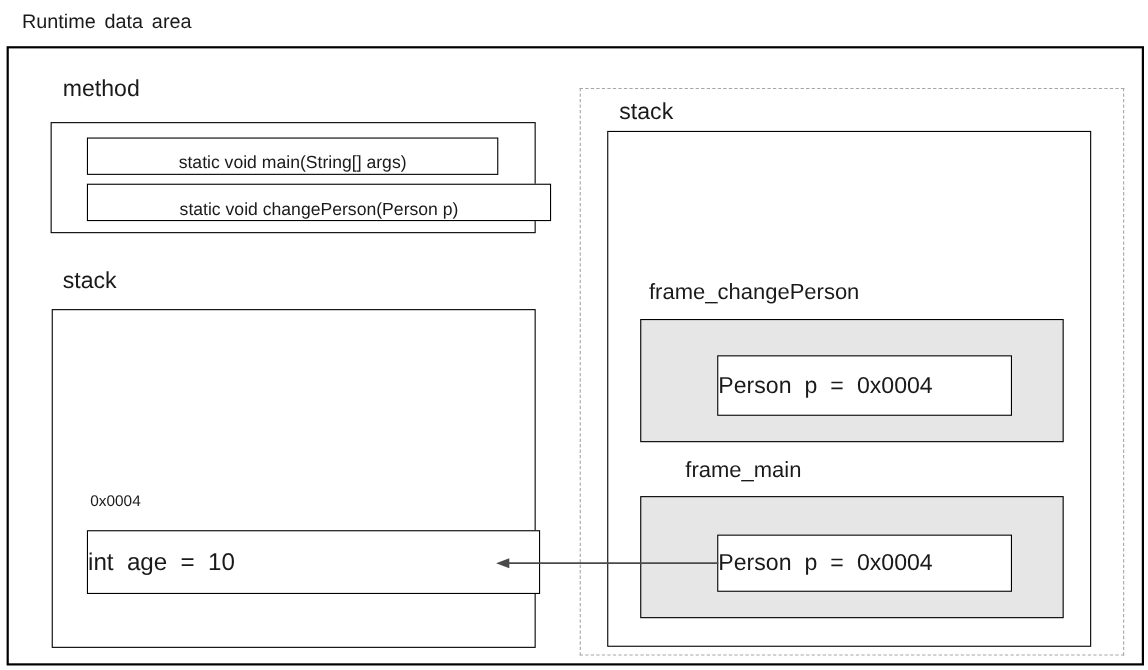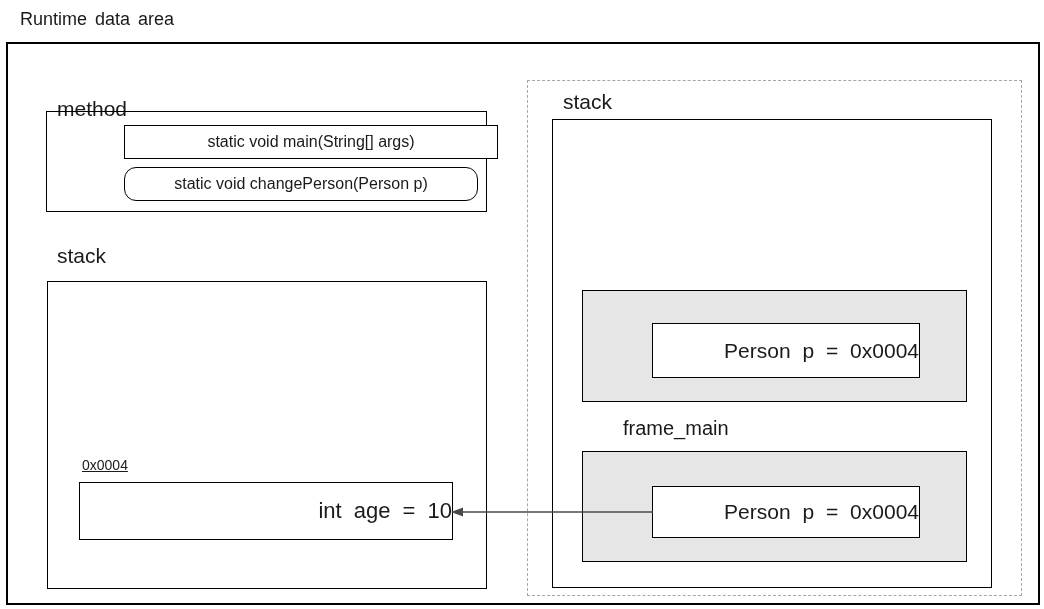--- a/index.html
+++ b/index.html
@@ -18,32 +18,32 @@
     background:var(--background);
     font-family:"Liberation Sans","DejaVu Sans",sans-serif;
     color:var(--text);
     overflow:hidden;
   }
   .abs{position:absolute;box-sizing:border-box;}
   .lbl{white-space:nowrap;line-height:1.2;}
   .title{left:20px;top:9px;font-size:18px;word-spacing:3px;}
   .outer-box{left:6px;top:42px;width:1034px;height:563px;border:2px solid var(--border);}
   .section-lbl{font-size:21px;}
-  .method-lbl{left:57px;top:68px;margin-top:28px;}
+  .method-lbl{left:57px;top:68px;}
   .method-box{left:46px;top:111px;width:441px;height:101px;border:1px solid var(--border);}
-  .entry{border:1px solid var(--border);display:flex;align-items:center;justify-content:center;
-         font-size:16px;background:var(--background);margin-left:45px;}
+  .entry{border:1px solid var(--border);display:flex;align-items:flex-end;justify-content:center;
+         font-size:16px;background:var(--background);}
   .entry-main{left:79px;top:125px;width:374px;height:34px;}
-  .entry-change{left:79px;top:167px;width:354px;height:34px;border-radius:12px;}
+  .entry-change{left:79px;top:167px;width:422px;height:34px;}
   .heap-lbl{left:57px;top:243px;}
   .heap-box{left:47px;top:281px;width:440px;height:308px;border:1px solid var(--border);}
-  .addr-lbl{left:82px;top:457px;font-size:14px;text-decoration:underline;}
-  .value-box{border:1px solid var(--border);display:flex;align-items:center;justify-content:flex-end;
+  .addr-lbl{left:82px;top:447px;font-size:14px;}
+  .value-box{border:1px solid var(--border);display:flex;align-items:center;justify-content:flex-start;
              background:var(--background);word-spacing:6px;}
-  .int-age-box{left:79px;top:482px;width:374px;height:58px;font-size:22px;}
+  .int-age-box{left:79px;top:482px;width:412px;height:58px;font-size:22px;}
   .thread-lbl{left:537px;top:48px;font-size:21px;color:var(--thread-label);}
   .thread-box{left:527px;top:80px;width:495px;height:516px;border:1px dashed var(--dashed-border);}
   .stack-lbl{left:563px;top:89px;}
   .stack-box{left:552px;top:119px;width:440px;height:469px;border:1px solid var(--border);background:var(--background);}
   .frame-lbl{font-size:20px;}
   .frame-cp-lbl{left:590px;top:254px;}
   .frame-box{border:1px solid var(--border);background:var(--frame-fill);}
   .frame-cp-box{left:582px;top:290px;width:385px;height:112px;}
   .person-box{font-size:21px;}
   .person-cp-box{left:652px;top:323px;width:268px;height:55px;}
@@ -75,20 +75,21 @@
   <div class="abs lbl addr-lbl">0x0004</div>
   <div class="abs value-box int-age-box">
     <span>int age = 10</span>
   </div>
 
   <div class="abs thread-box"></div>
 
   <div class="abs lbl section-lbl stack-lbl">stack</div>
   <div class="abs stack-box"></div>
 
+  <div class="abs lbl frame-lbl frame-cp-lbl">frame_changePerson</div>
   <div class="abs frame-box frame-cp-box"></div>
   <div class="abs value-box person-box person-cp-box">
     <span>Person p = 0x0004</span>
   </div>
 
   <div class="abs lbl frame-lbl frame-main-lbl">frame_main</div>
   <div class="abs frame-box frame-main-box"></div>
   <div class="abs value-box person-box person-main-box">
     <span>Person p = 0x0004</span>
   </div>

